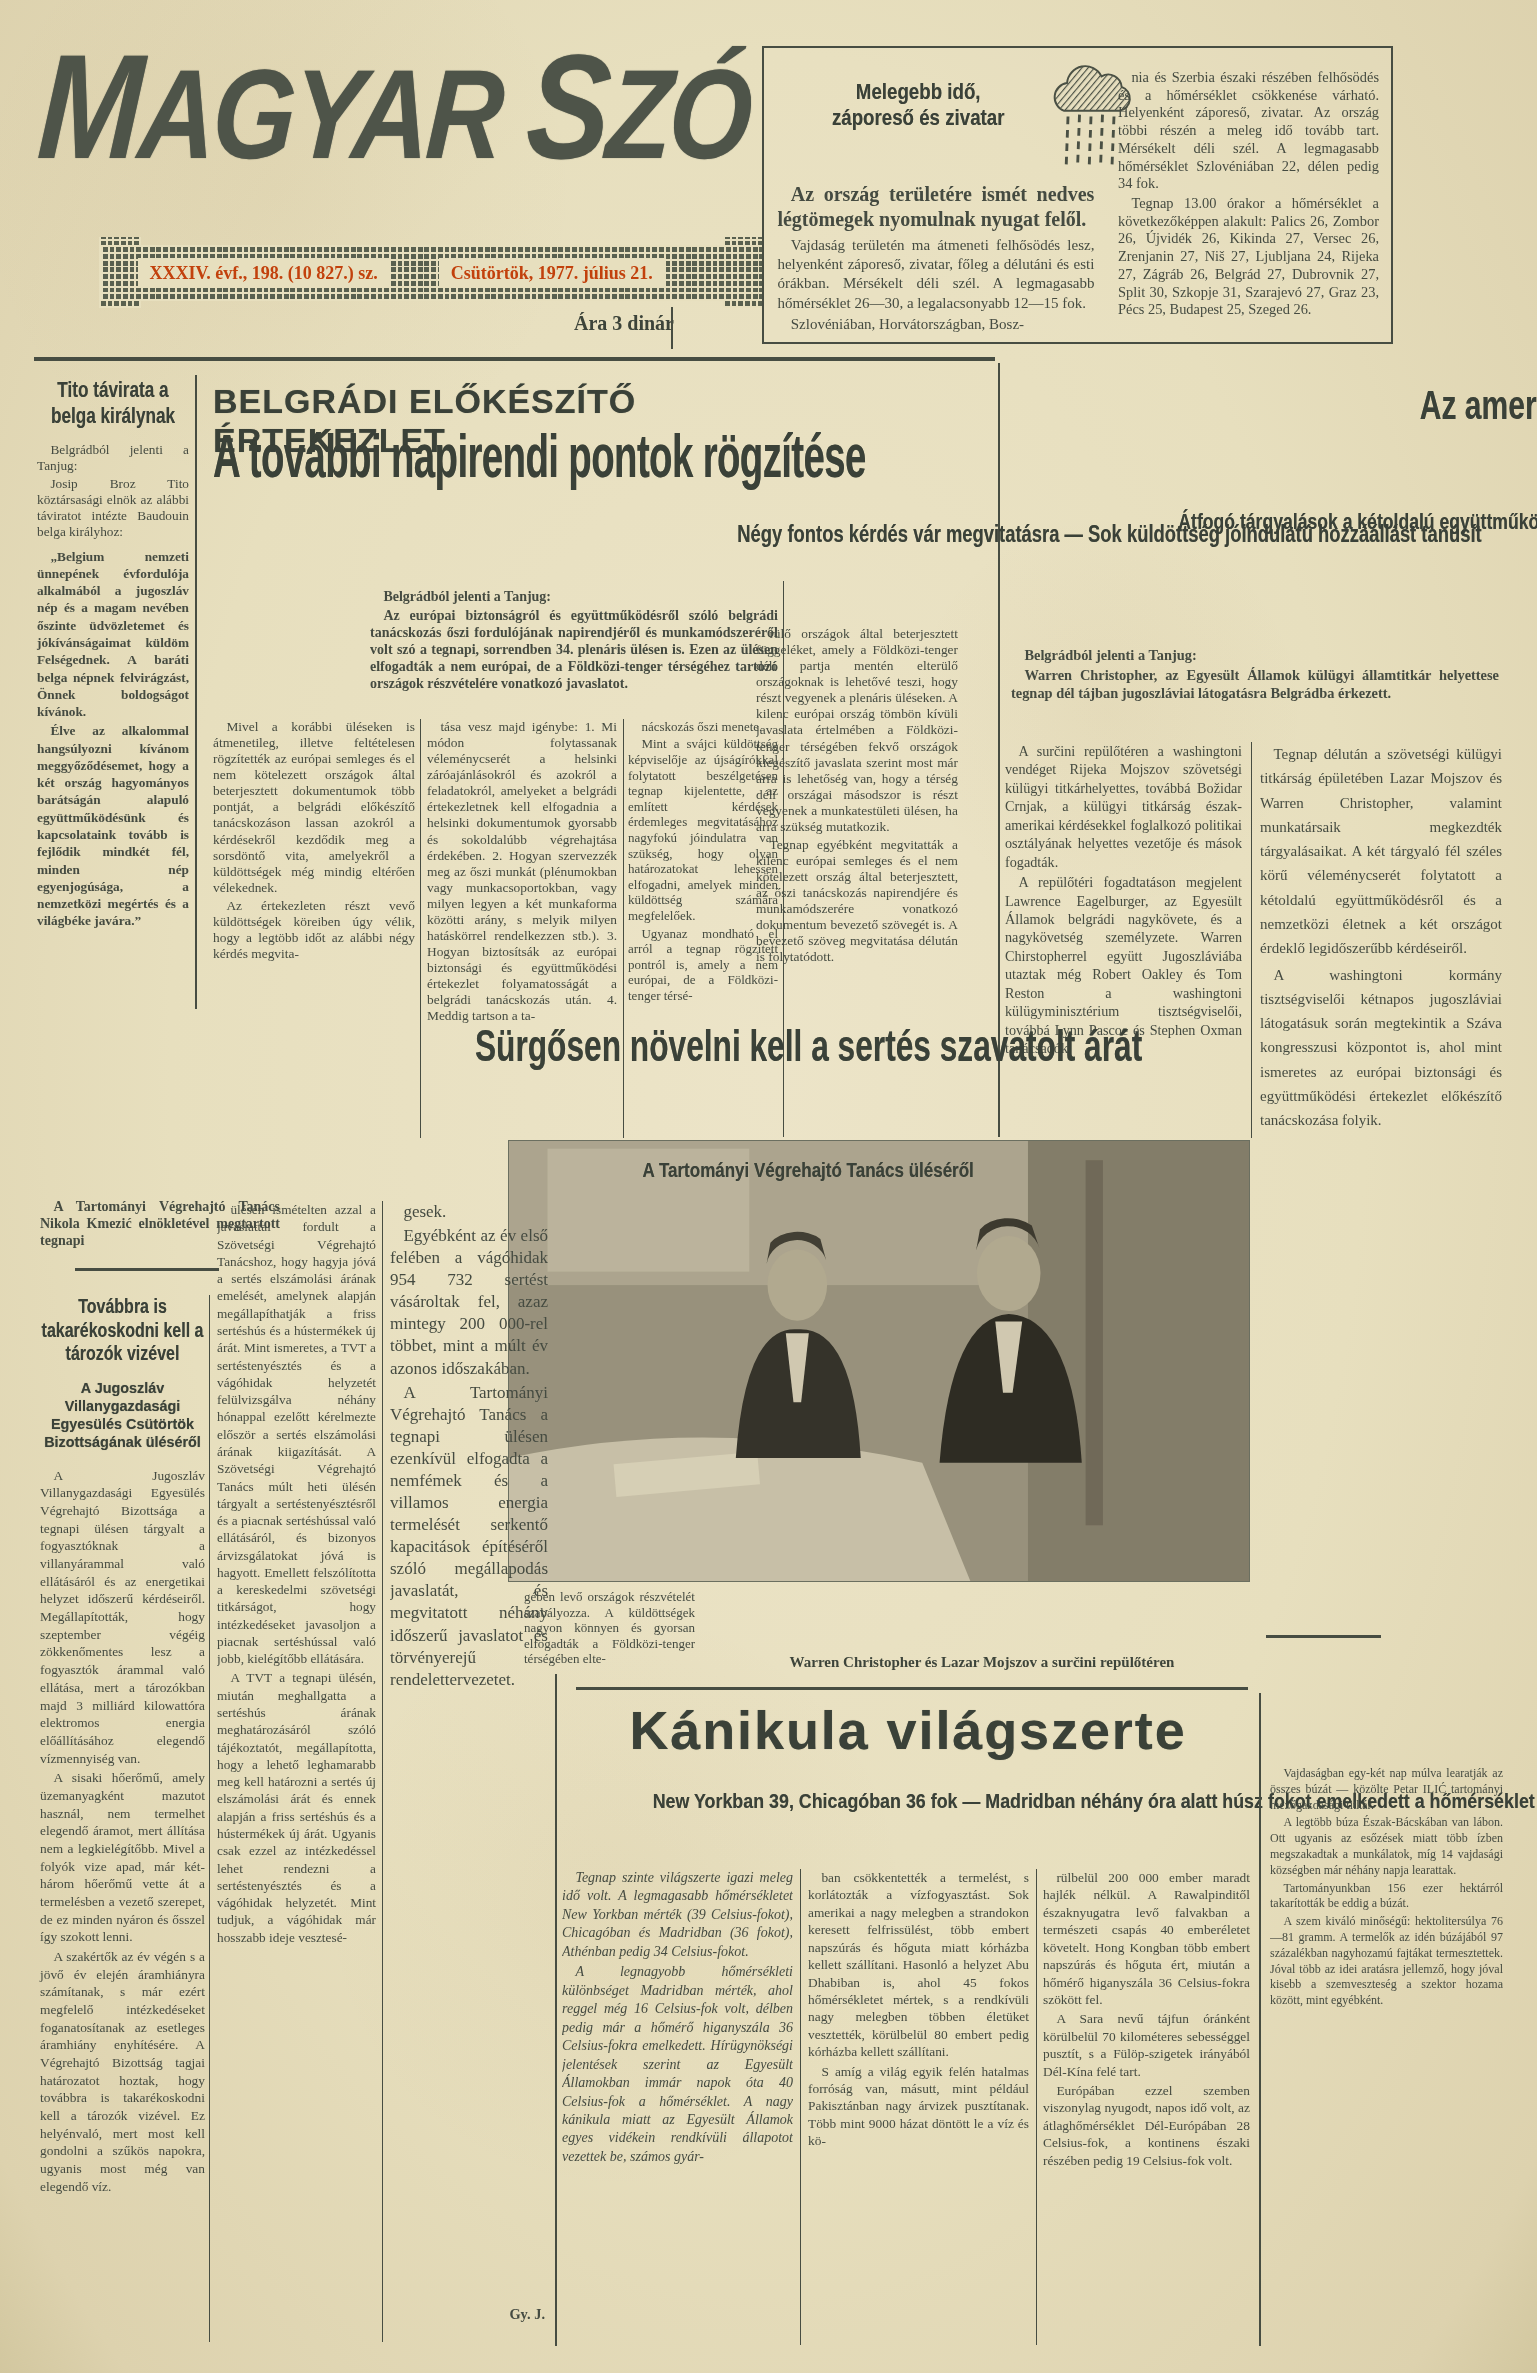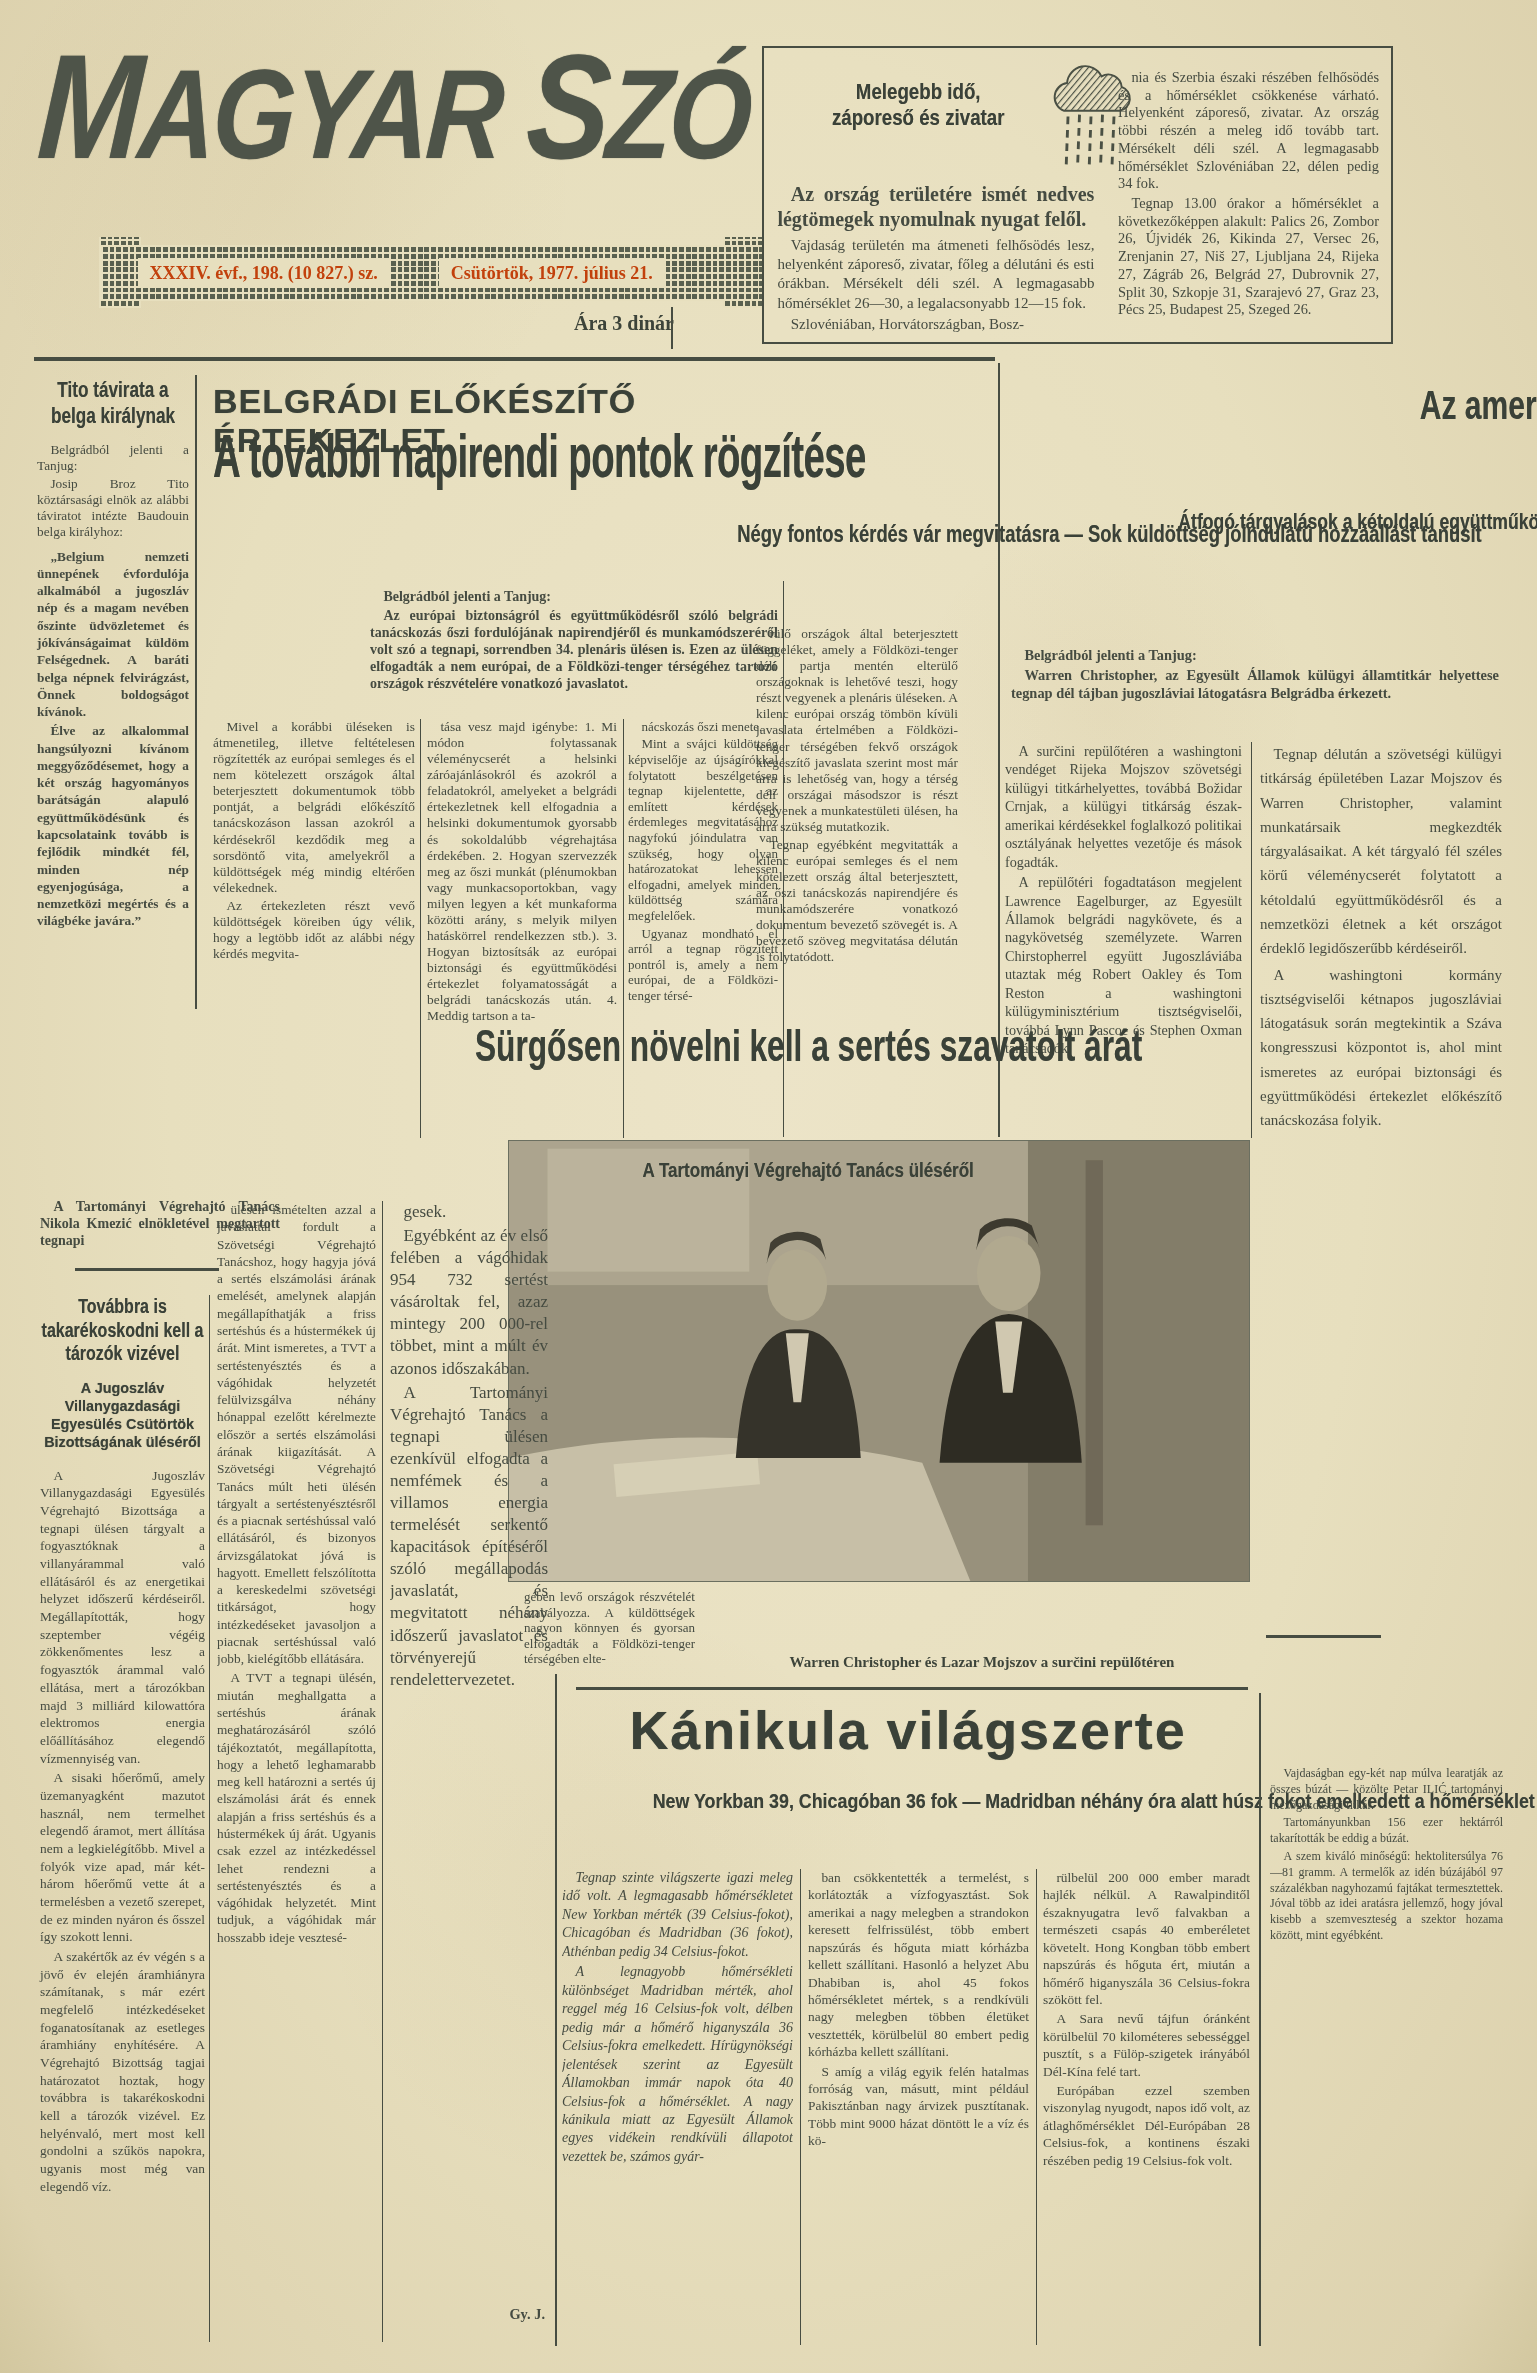--- a/index.html
+++ b/index.html
@@ -235,18 +235,19 @@
       <p>rülbelül 200 000 ember maradt hajlék nélkül. A Rawalpinditől északnyugatra levő falvakban a természeti csapás 40 emberéletet követelt. Hong Kongban több embert napszúrás és hőguta ért, miután a hőmérő higanyszála 36 Celsius-fokra szökött fel.</p>
       <p>A Sara nevű tájfun óránként körülbelül 70 kilométeres sebességgel pusztít, s a Fülöp-szigetek irányából Dél-Kína felé tart.</p>
       <p>Európában ezzel szemben viszonylag nyugodt, napos idő volt, az átlaghőmérséklet Dél-Európában 28 Celsius-fok, a kontinens északi részében pedig 19 Celsius-fok volt.</p>
     </div>
 
   <div class="abs rule" style="left:1259px;top:1693px;width:1.9px;height:653px;"></div>
   <div class="abs rule" style="left:1266px;top:1635px;width:115px;height:2.9px;"></div>
   <div class="abs hl cnd80 center subhl" style="left:1270px;top:1652px;font-size:26px;">Egy-két nap múlva befejeződik az aratás Vajdaságban</div>
   <div class="abs bt" style="left:1270px;top:1766px;width:233px;height:576px;overflow:hidden;font-size:12px;line-height:1.32;">
       <p>Vajdaságban egy-két nap múlva learatják az összes búzát — közölte Petar ILIĆ tartományi mezőgazdasági titkár.</p>
+      <p>A legtöbb búza Észak-Bácskában van lábon. Ott ugyanis az esőzések miatt több ízben megszakadtak a munkálatok, míg 14 vajdasági községben már néhány napja learattak.</p>
       <p>Tartományunkban 156 ezer hektárról takarították be eddig a búzát.</p>
       <p>A szem kiváló minőségű: hektolitersúlya 76—81 gramm. A termelők az idén búzájából 97 százalékban nagyhozamú fajtákat termesztettek. Jóval több az idei aratásra jellemző, hogy jóval kisebb a szemveszteség a szektor hozama között, mint egyébként.</p>
     </div>
 
 </div>
 
 
 </body></html>

